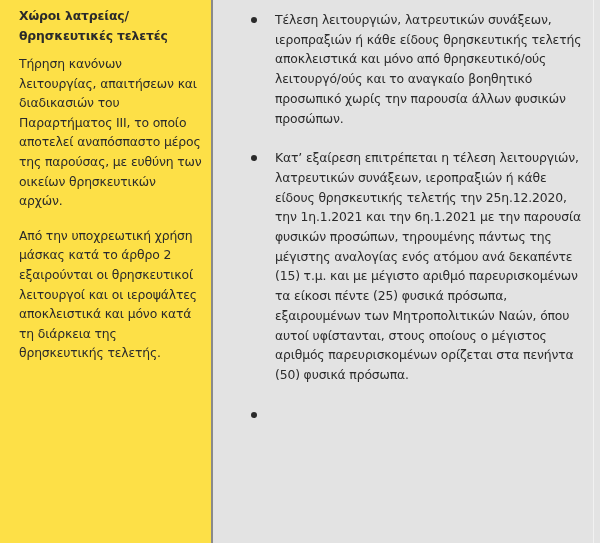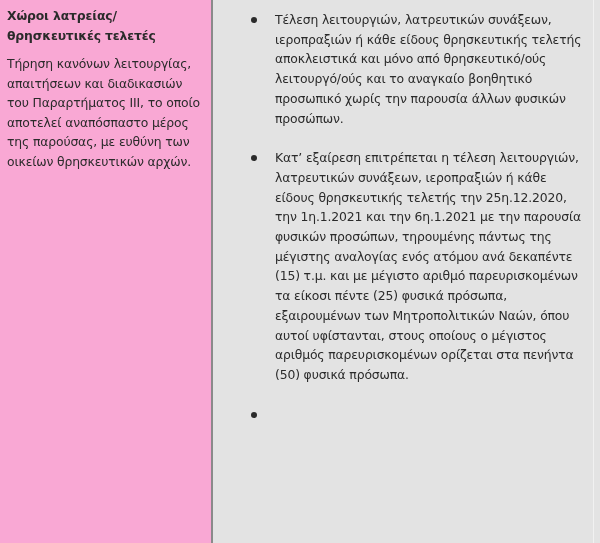--- a/index.html
+++ b/index.html
@@ -17,23 +17,23 @@
   }
   .table-row {
     position: absolute;
     left: 0; top: 0;
     width: 600px;
     height: 543px;
     display: flex;
   }
   .left-cell {
     width: 211px;
-    background: #f9a8d4;
+    background: #fde047;
     box-sizing: border-box;
-    padding: 6px 8px 0 7px;
+    padding: 6px 8px 0 19px;
     font-size: 12.4px;
     line-height: 19.6px;
     letter-spacing: -0.15px;
   }
   .divider {
     width: 2px;
     background: #8a8a8a;
   }
   .right-cell {
     flex: 1;
@@ -80,20 +80,21 @@
     background: #2b2b2b;
   }
 </style>
 </head>
 <body>
 
 <div class="table-row">
   <div class="left-cell">
     <p class="cell-title">Χώροι λατρείας/θρησκευτικές τελετές</p>
     <p class="cell-para">Τήρηση κανόνων λειτουργίας, απαιτήσεων και διαδικασιών του Παραρτήματος ΙΙΙ, το οποίο αποτελεί αναπόσπαστο μέρος της παρούσας, με ευθύνη των οικείων θρησκευτικών αρχών.</p>
+    <p class="cell-para">Από την υποχρεωτική χρήση μάσκας κατά το άρθρο 2 εξαιρούνται οι θρησκευτικοί λειτουργοί και οι ιεροψάλτες αποκλειστικά και μόνο κατά τη διάρκεια της θρησκευτικής τελετής.</p>
   </div>
   <div class="divider"></div>
   <div class="right-cell">
     <ul class="bullets">
       <li>
         <span class="bullet-dot"></span>
         <span>Τέλεση λειτουργιών, λατρευτικών συνάξεων, ιεροπραξιών ή κάθε είδους θρησκευτικής τελετής αποκλειστικά και μόνο από θρησκευτικό/ούς λειτουργό/ούς και το αναγκαίο βοηθητικό προσωπικό χωρίς την παρουσία άλλων φυσικών προσώπων.</span>
       </li>
       <li>
         <span class="bullet-dot"></span>

